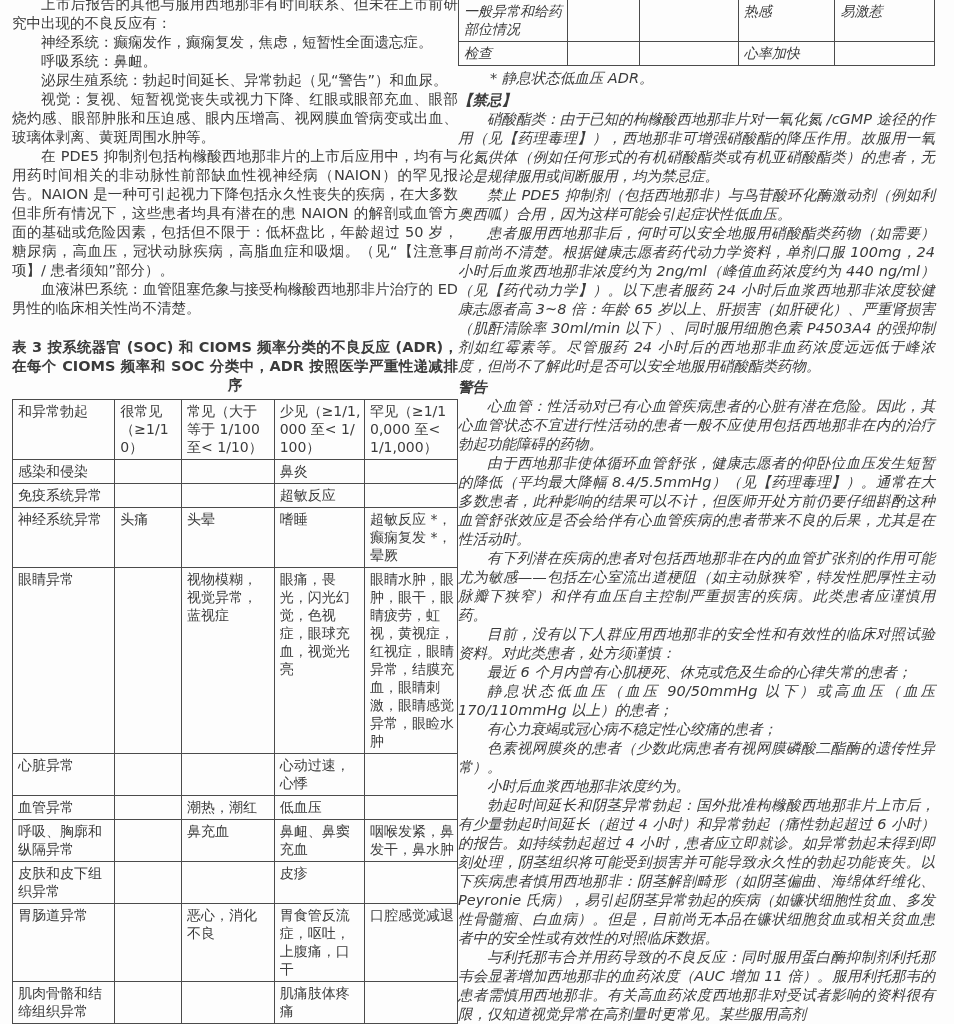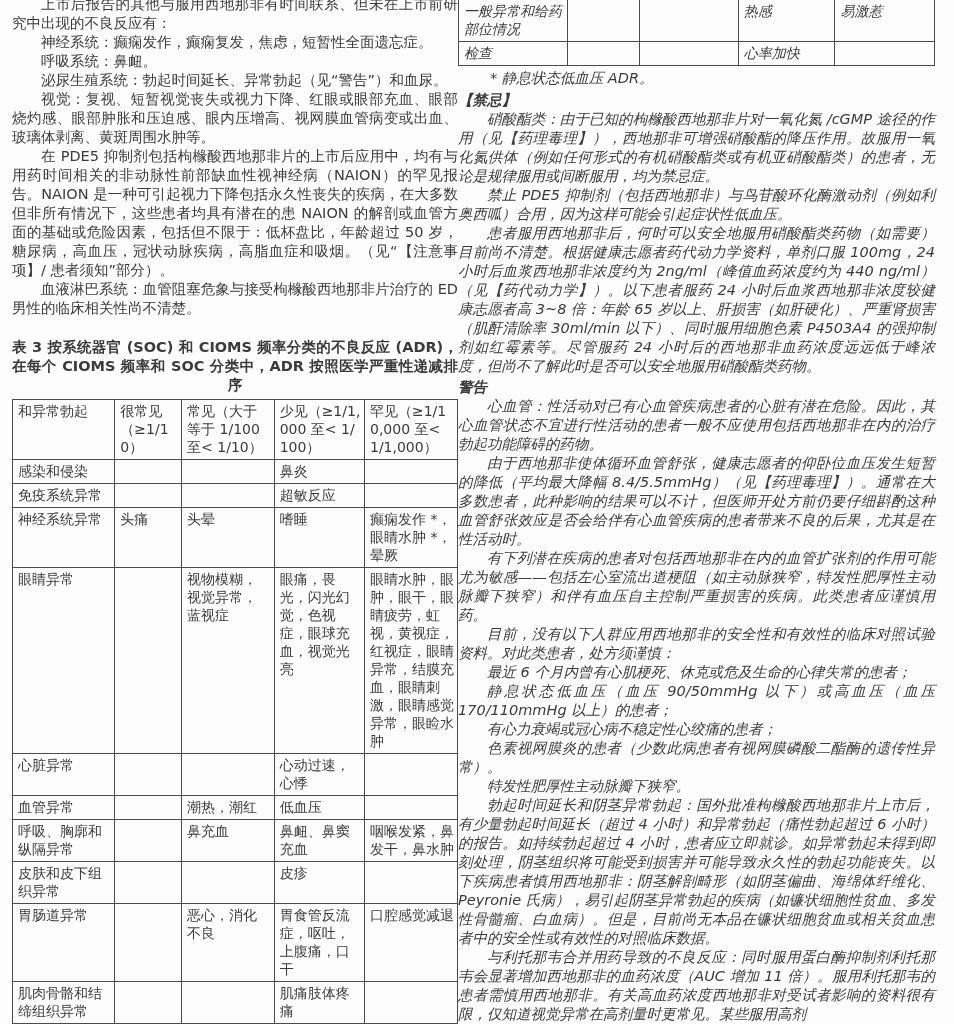--- a/index.html
+++ b/index.html
@@ -111,21 +111,21 @@
             <td></td>
             <td></td>
             <td>超敏反应</td>
             <td></td>
           </tr>
           <tr>
             <td>神经系统异常</td>
             <td>头痛</td>
             <td>头晕</td>
             <td>嗜睡</td>
-            <td>癫痫发作 *，眼睛水肿 *，晕厥</td>
+            <td>超敏反应 *，癫痫复发 *，晕厥</td>
           </tr>
           <tr>
             <td>眼睛异常</td>
             <td></td>
             <td>视物模糊，视觉异常，蓝视症</td>
             <td>眼痛，畏光，闪光幻觉，色视症，眼球充血，视觉光亮</td>
             <td>眼睛水肿，眼肿，眼干，眼睛疲劳，虹视，黄视症，红视症，眼睛异常，结膜充血，眼睛刺激，眼睛感觉异常，眼睑水肿</td>
           </tr>
           <tr>
             <td>心脏异常</td>
@@ -207,19 +207,19 @@
         <p class="para">患者服用西地那非后，何时可以安全地服用硝酸酯类药物（如需要）目前尚不清楚。根据健康志愿者药代动力学资料，单剂口服 100mg，24 小时后血浆西地那非浓度约为 2ng/ml（峰值血药浓度约为 440 ng/ml）（见【药代动力学】）。以下患者服药 24 小时后血浆西地那非浓度较健康志愿者高 3~8 倍：年龄 65 岁以上、肝损害（如肝硬化）、严重肾损害（肌酐清除率 30ml/min 以下）、同时服用细胞色素 P4503A4 的强抑制剂如红霉素等。尽管服药 24 小时后的西地那非血药浓度远远低于峰浓度，但尚不了解此时是否可以安全地服用硝酸酯类药物。</p>
         <div class="sec-heading">警告</div>
         <p class="para">心血管：性活动对已有心血管疾病患者的心脏有潜在危险。因此，其心血管状态不宜进行性活动的患者一般不应使用包括西地那非在内的治疗勃起功能障碍的药物。</p>
         <p class="para">由于西地那非使体循环血管舒张，健康志愿者的仰卧位血压发生短暂的降低（平均最大降幅 8.4/5.5mmHg）（见【药理毒理】）。通常在大多数患者，此种影响的结果可以不计，但医师开处方前仍要仔细斟酌这种血管舒张效应是否会给伴有心血管疾病的患者带来不良的后果，尤其是在性活动时。</p>
         <p class="para">有下列潜在疾病的患者对包括西地那非在内的血管扩张剂的作用可能尤为敏感——包括左心室流出道梗阻（如主动脉狭窄，特发性肥厚性主动脉瓣下狭窄）和伴有血压自主控制严重损害的疾病。此类患者应谨慎用药。</p>
         <p class="para">目前，没有以下人群应用西地那非的安全性和有效性的临床对照试验资料。对此类患者，处方须谨慎：</p>
         <p class="para">最近 6 个月内曾有心肌梗死、休克或危及生命的心律失常的患者；</p>
         <p class="para">静息状态低血压（血压 90/50mmHg 以下）或高血压（血压 170/110mmHg 以上）的患者；</p>
         <p class="para">有心力衰竭或冠心病不稳定性心绞痛的患者；</p>
         <p class="para">色素视网膜炎的患者（少数此病患者有视网膜磷酸二酯酶的遗传性异常）。</p>
-        <p class="para">特发性肥厚性主动脉瓣下狭窄。</p>
+        <p class="para">小时后血浆西地那非浓度约为。</p>
         <p class="para">勃起时间延长和阴茎异常勃起：国外批准枸橼酸西地那非片上市后，有少量勃起时间延长（超过 4 小时）和异常勃起（痛性勃起超过 6 小时）的报告。如持续勃起超过 4 小时，患者应立即就诊。如异常勃起未得到即刻处理，阴茎组织将可能受到损害并可能导致永久性的勃起功能丧失。以下疾病患者慎用西地那非：阴茎解剖畸形（如阴茎偏曲、海绵体纤维化、Peyronie 氏病），易引起阴茎异常勃起的疾病（如镰状细胞性贫血、多发性骨髓瘤、白血病）。但是，目前尚无本品在镰状细胞贫血或相关贫血患者中的安全性或有效性的对照临床数据。</p>
         <p class="para">与利托那韦合并用药导致的不良反应：同时服用蛋白酶抑制剂利托那韦会显著增加西地那非的血药浓度（AUC 增加 11 倍）。服用利托那韦的患者需慎用西地那非。有关高血药浓度西地那非对受试者影响的资料很有限，仅知道视觉异常在高剂量时更常见。某些服用高剂</p>
       </div>
   </div>
 
 </div>
 
 </body></html>

